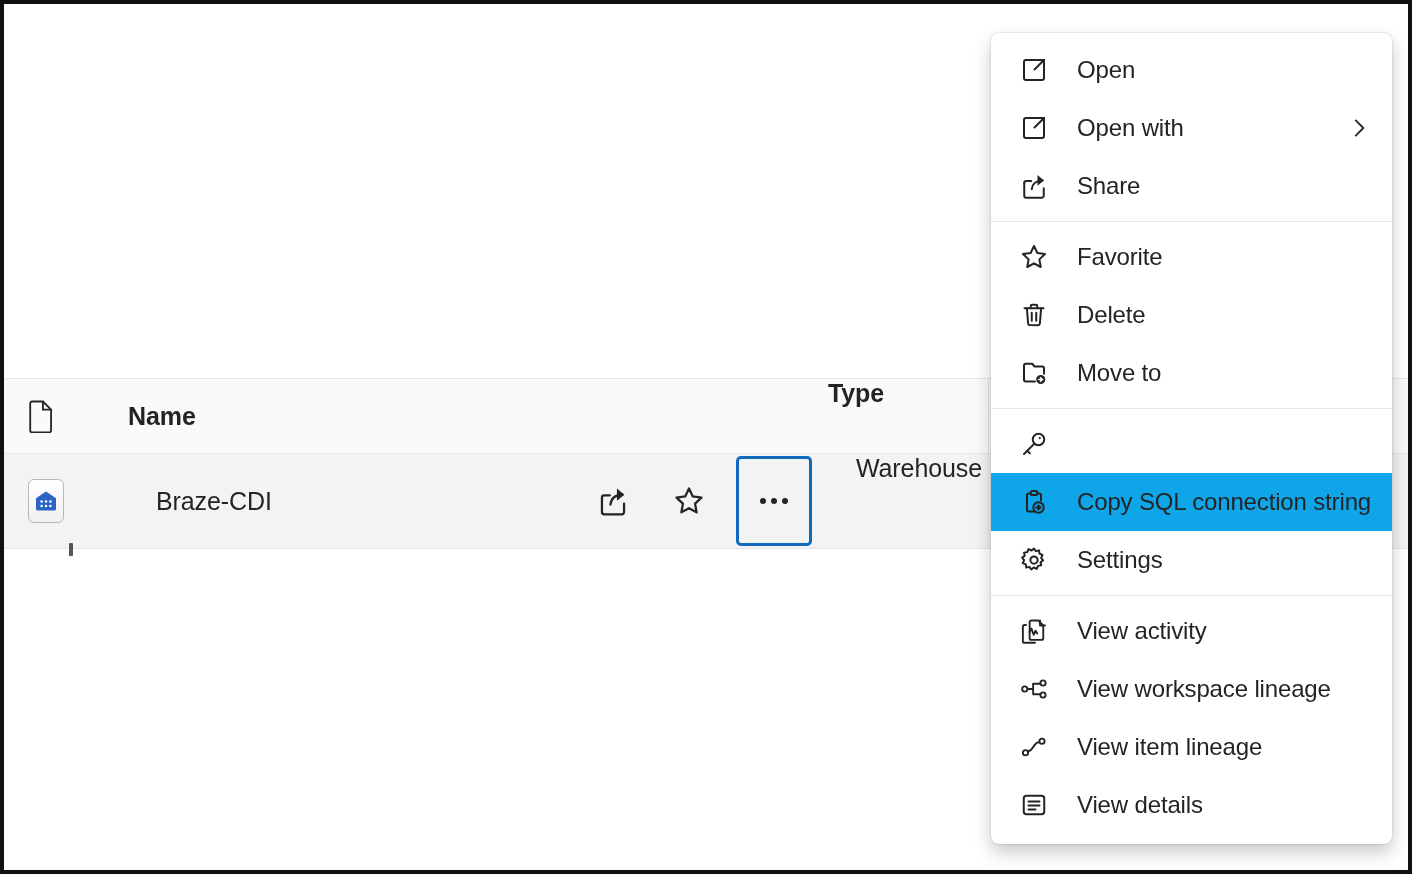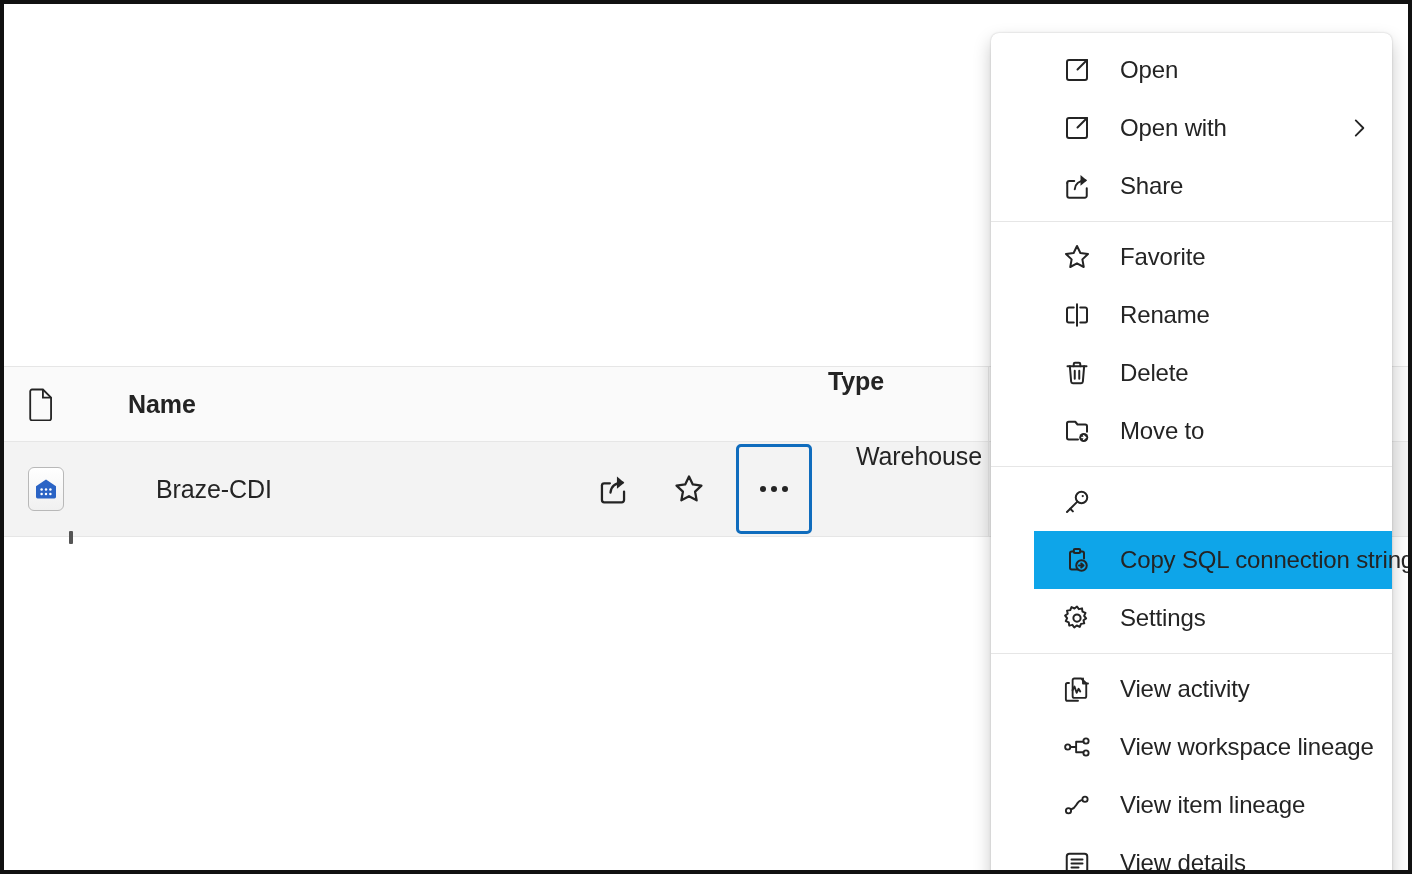--- a/index.html
+++ b/index.html
@@ -24,21 +24,21 @@
     border: 4px solid #111111;
     background: #ffffff;
     overflow: hidden;
   }
 
   
   .list {
     position: absolute;
     left: 0;
     right: 0;
-    top: 362px;
+    top: 374px;
   }
   .list-header {
     position: relative;
     height: 74px;
     background: #fafafa;
     border-top: 1px solid #e6e6e6;
     border-bottom: 1px solid #e6e6e6;
   }
   .list-row {
     position: relative;
@@ -176,21 +176,20 @@
     box-sizing: border-box;
   }
   .ctx-item {
     position: relative;
     display: flex;
     align-items: center;
     height: 58px;
     padding: 0 14px 0 22px;
     cursor: default;
     background: transparent;
-    margin-left: 43px;
   }
   .ctx-item.highlighted {
     background: #0ea5e9;
   }
   .ctx-ico {
     width: 42px;
     min-width: 42px;
     display: flex;
     align-items: center;
     justify-content: center;
@@ -345,30 +344,20 @@
 
     <div class="ctx-item">
       <span class="ctx-ico">
         <svg width="30" height="30" viewBox="0 0 24 24" fill="none" stroke="#242424" stroke-width="1.6" stroke-linejoin="round">
           <path d="M12 3.2l2.7 5.6 6.1.8-4.5 4.3 1.1 6.1L12 17.1 6.6 20l1.1-6.1L3.2 9.6l6.1-.8z"></path>
         </svg>
       </span>
       <span class="ctx-label">Favorite</span>
     </div>
 
-    <div class="ctx-item">
-      <span class="ctx-ico">
-        <svg width="30" height="30" viewBox="0 0 24 24" fill="none" stroke="#242424" stroke-width="1.6" stroke-linecap="round" stroke-linejoin="round">
-          <path d="M9.4 6H5.4A1.4 1.4 0 0 0 4 7.4v9.2A1.4 1.4 0 0 0 5.4 18h4"></path>
-          <path d="M14.6 6h4A1.4 1.4 0 0 1 20 7.4v9.2a1.4 1.4 0 0 1-1.4 1.4h-4"></path>
-          <path d="M12 3.4v17.2"></path>
-        </svg>
-      </span>
-      <span class="ctx-label">Rename</span>
-    </div>
 
     <div class="ctx-item">
       <span class="ctx-ico">
         <svg width="30" height="30" viewBox="0 0 24 24" fill="none" stroke="#242424" stroke-width="1.6" stroke-linecap="round" stroke-linejoin="round">
           <path d="M4.4 6.6h15.2"></path>
           <path d="M9.4 6.6V4.8a1 1 0 0 1 1-1h3.2a1 1 0 0 1 1 1v1.8"></path>
           <path d="M6.3 6.6l1 12.2a1.4 1.4 0 0 0 1.4 1.3h6.6a1.4 1.4 0 0 0 1.4-1.3l1-12.2"></path>
           <path d="M10.2 10.2v6.4M13.8 10.2v6.4"></path>
         </svg>
       </span>

